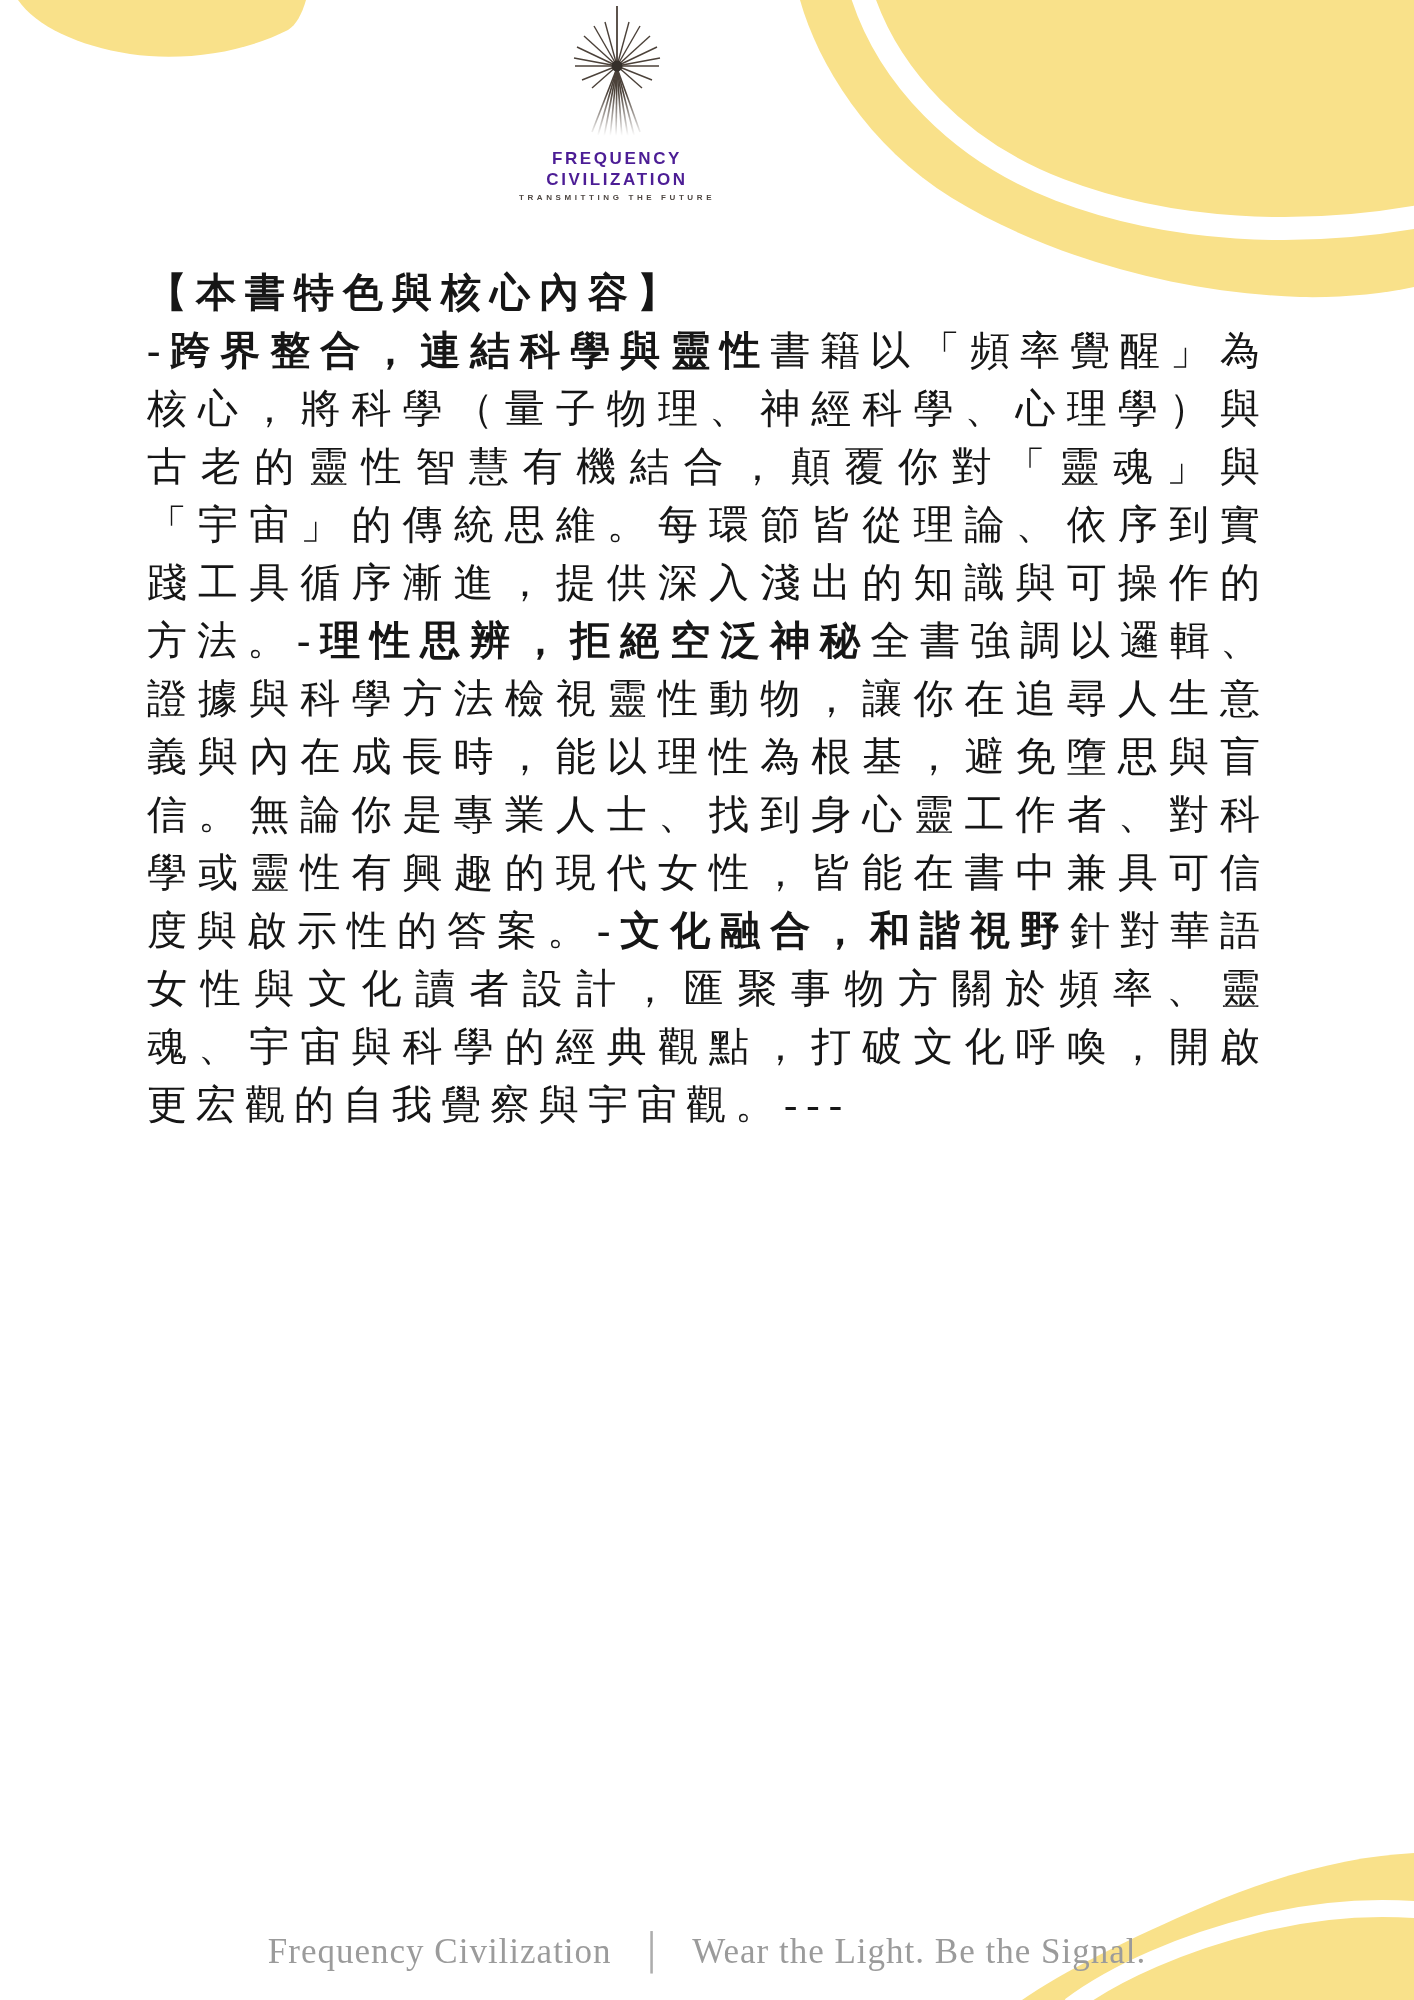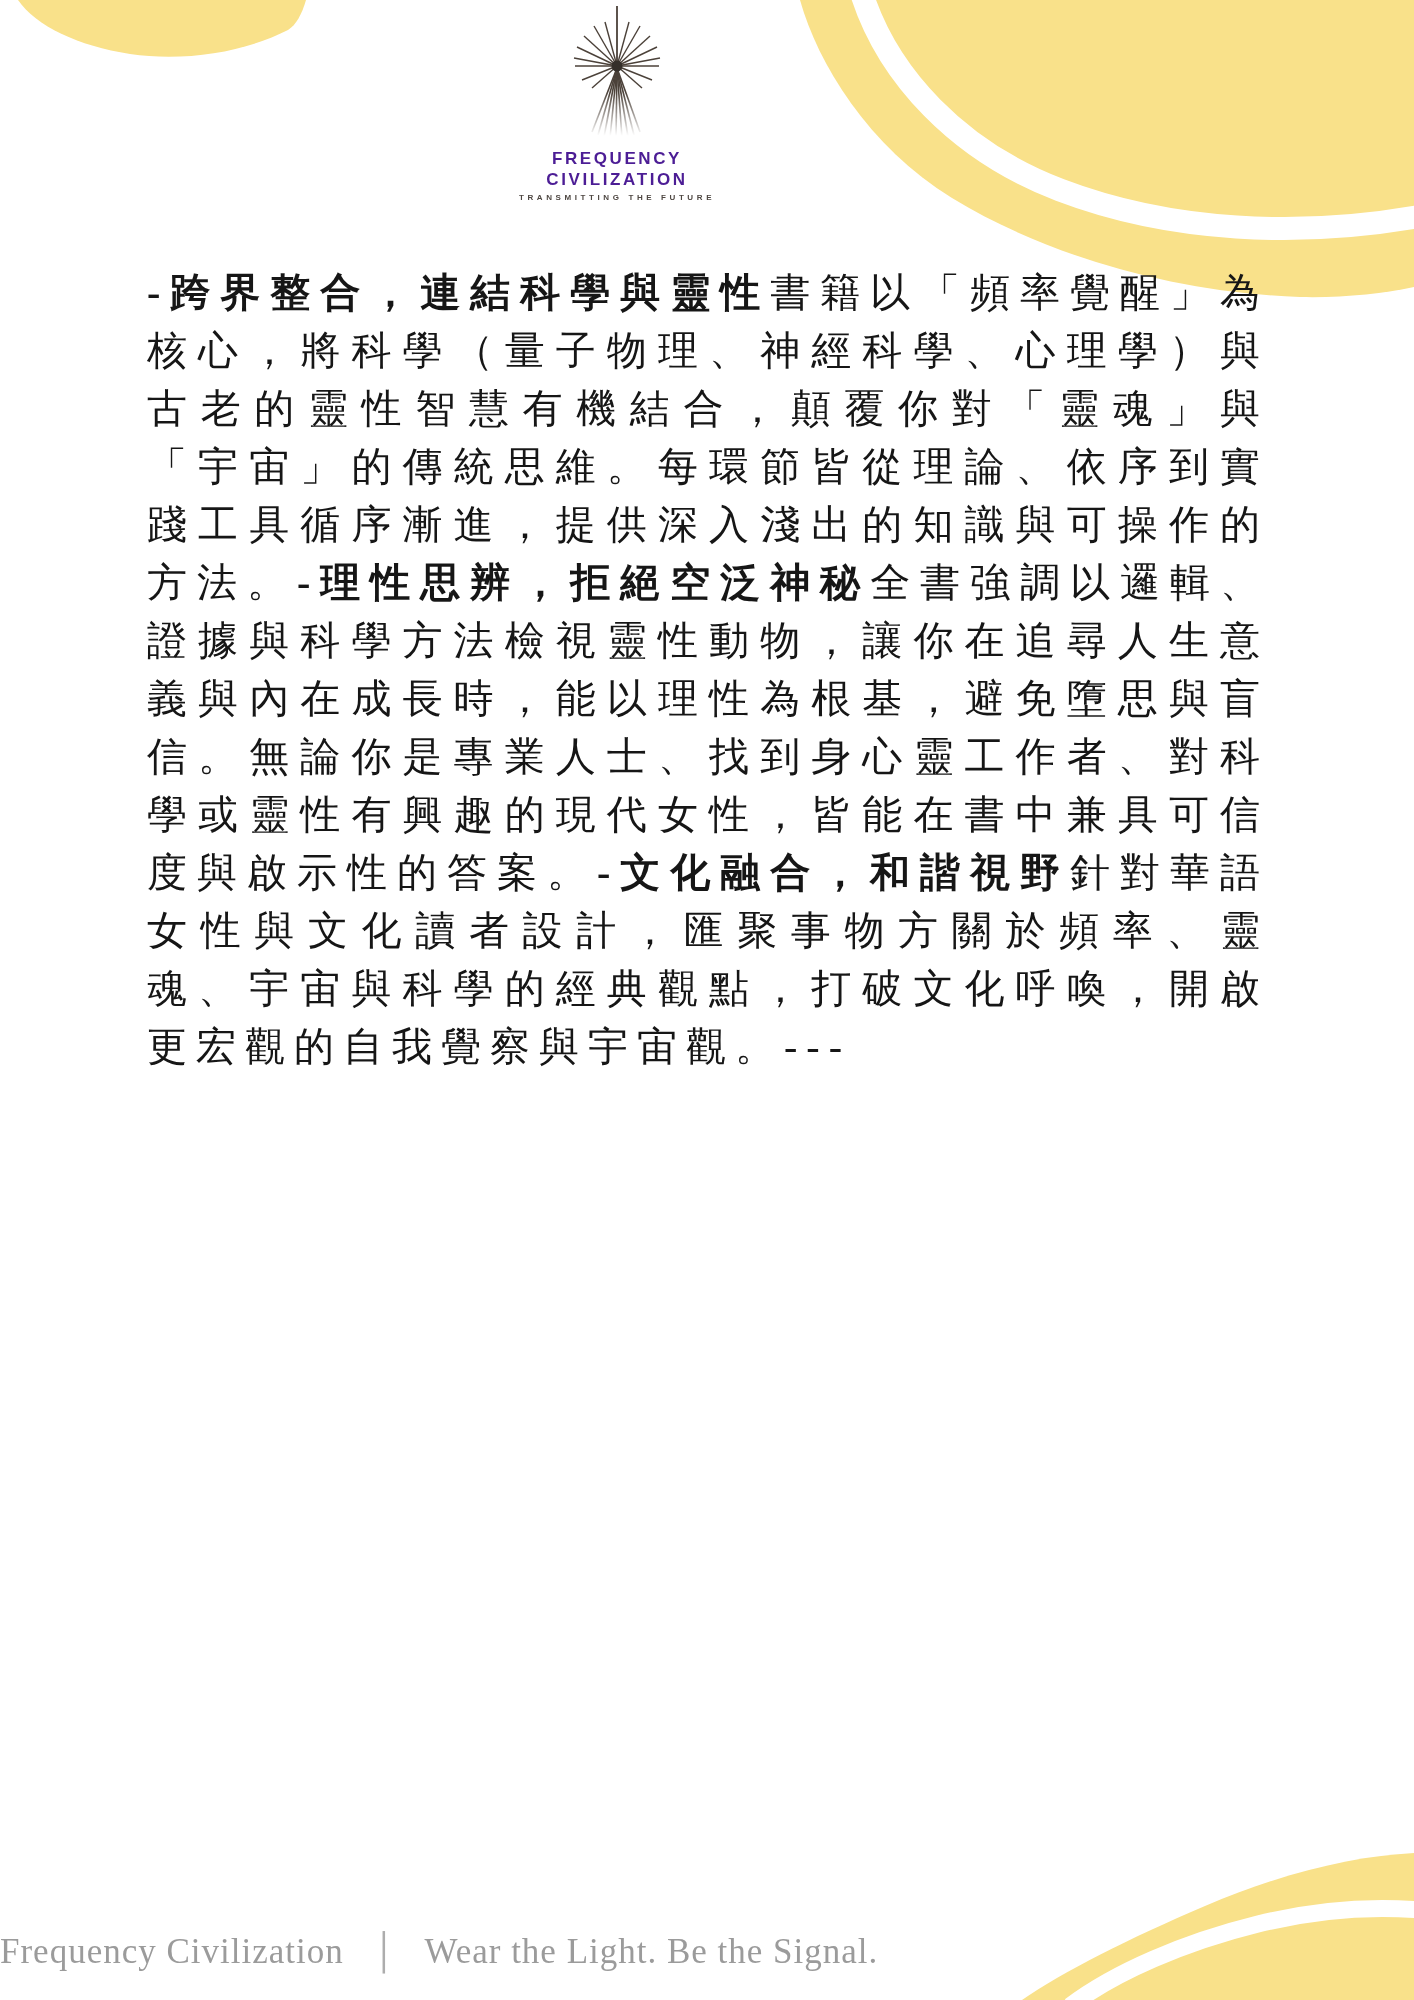--- a/index.html
+++ b/index.html
@@ -60,20 +60,21 @@
   .content p, .content h2, .title { margin: 0; padding: 0; }
   .intro    { margin-top: 56px; }
   .heading  { margin-top: 38px; font-size: 40px; font-weight: 700; letter-spacing: 9px; }
   .features { margin-top: 64px; }
   .b { font-weight: 700; }
   
   .footer {
     position: absolute;
     left: 0; right: 0;
     top: 1932px;
+    text-align: center;
     color: #9b9b9b;
     font-size: 35px;
     letter-spacing: 1px;
     font-family: "Liberation Serif", "DejaVu Serif", serif;
   }
   .footer .sep { padding: 0 18px; color: #adadad; }
 </style>
 </head>
 <body>
 
@@ -128,20 +129,21 @@
       </g>
       <rect x="48" y="86" width="74" height="46" fill="url(#fadeBeam)"></rect>
       <circle cx="85" cy="60" r="5.5" fill="#352f2a"></circle>
     </svg>
     <div class="brand-line">FREQUENCY</div>
     <div class="brand-line">CIVILIZATION</div>
     <div class="brand-tag">TRANSMITTING THE FUTURE</div>
   </header>
 
   <main class="content">
+    <h2 class="heading">【本書特色與核心內容】</h2>
     <p class="features"><span class="b">-跨界整合，連結科學與靈性</span><span>書籍以「頻率覺醒」為核心，將科學（量子物理、神經科學、心理學）與古老的靈性智慧有機結合，顛覆你對「靈魂」與「宇宙」的傳統思維。每環節皆從理論、依序到實踐工具循序漸進，提供深入淺出的知識與可操作的方法。</span><span class="b">-理性思辨，拒絕空泛神秘</span><span>全書強調以邏輯、證據與科學方法檢視靈性動物，讓你在追尋人生意義與內在成長時，能以理性為根基，避免墮思與盲信。無論你是專業人士、找到身心靈工作者、對科學或靈性有興趣的現代女性，皆能在書中兼具可信度與啟示性的答案。</span><span class="b">-文化融合，和諧視野</span><span>針對華語女性與文化讀者設計，匯聚事物方關於頻率、靈魂、宇宙與科學的經典觀點，打破文化呼喚，開啟更宏觀的自我覺察與宇宙觀。---</span></p>
   </main>
 
   <footer class="footer">
     <span>Frequency Civilization</span>
     <span class="sep">│</span>
     <span>Wear the Light. Be the Signal.</span>
   </footer>
 
 </div>

